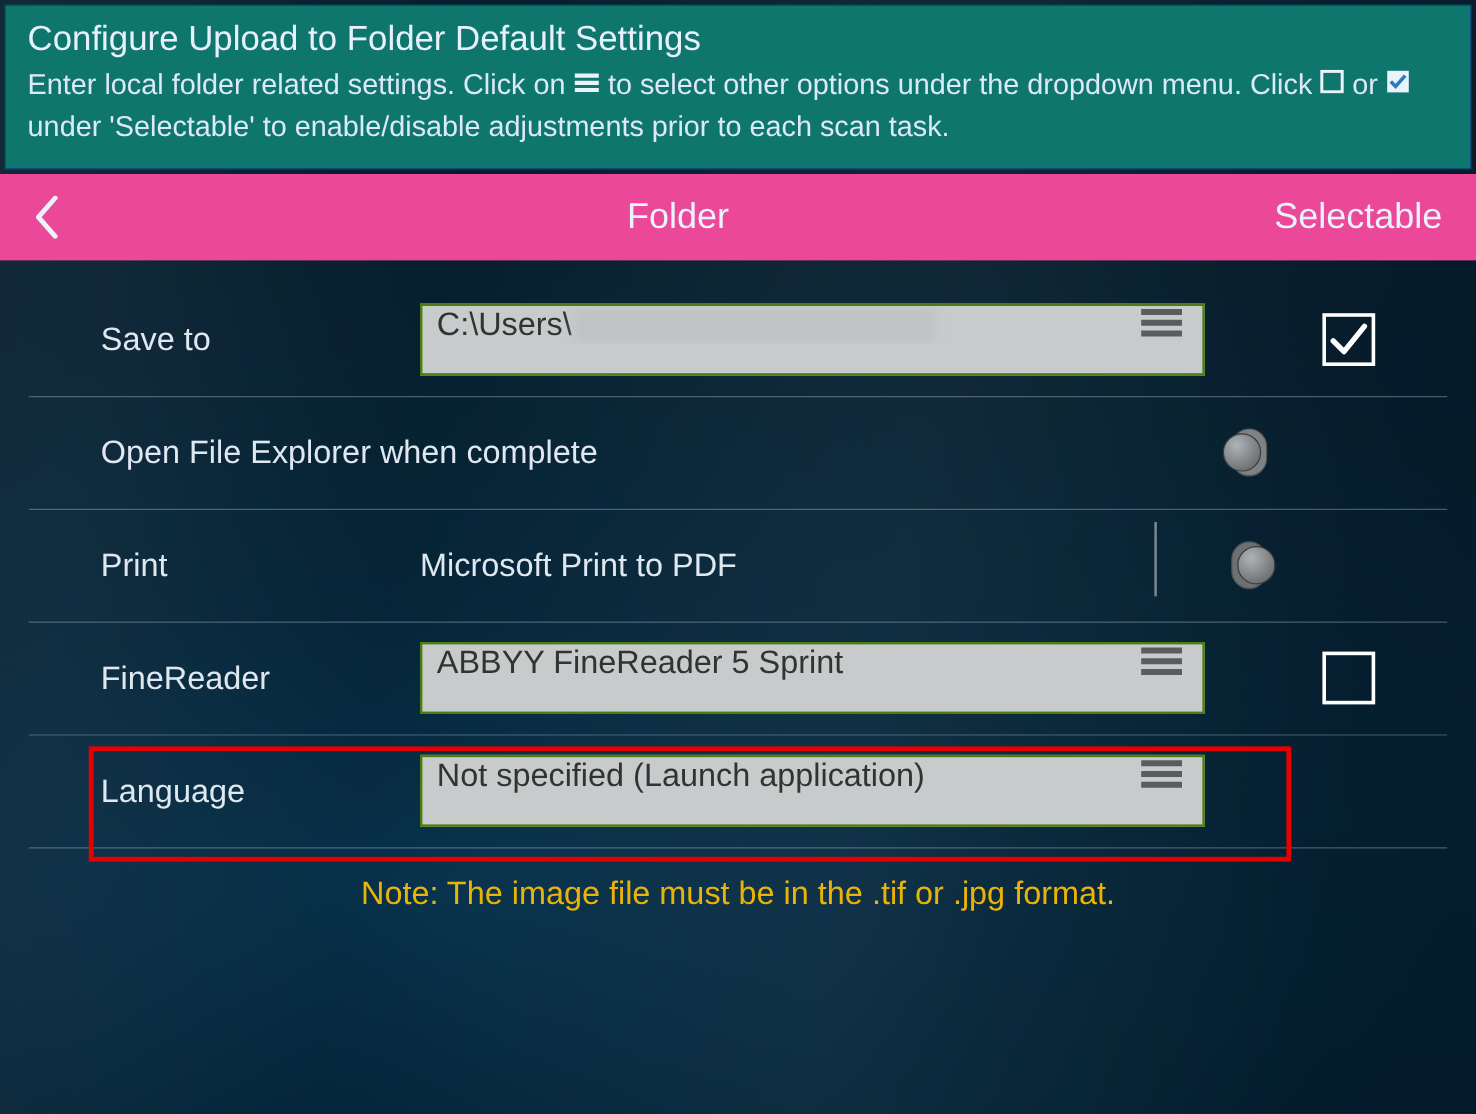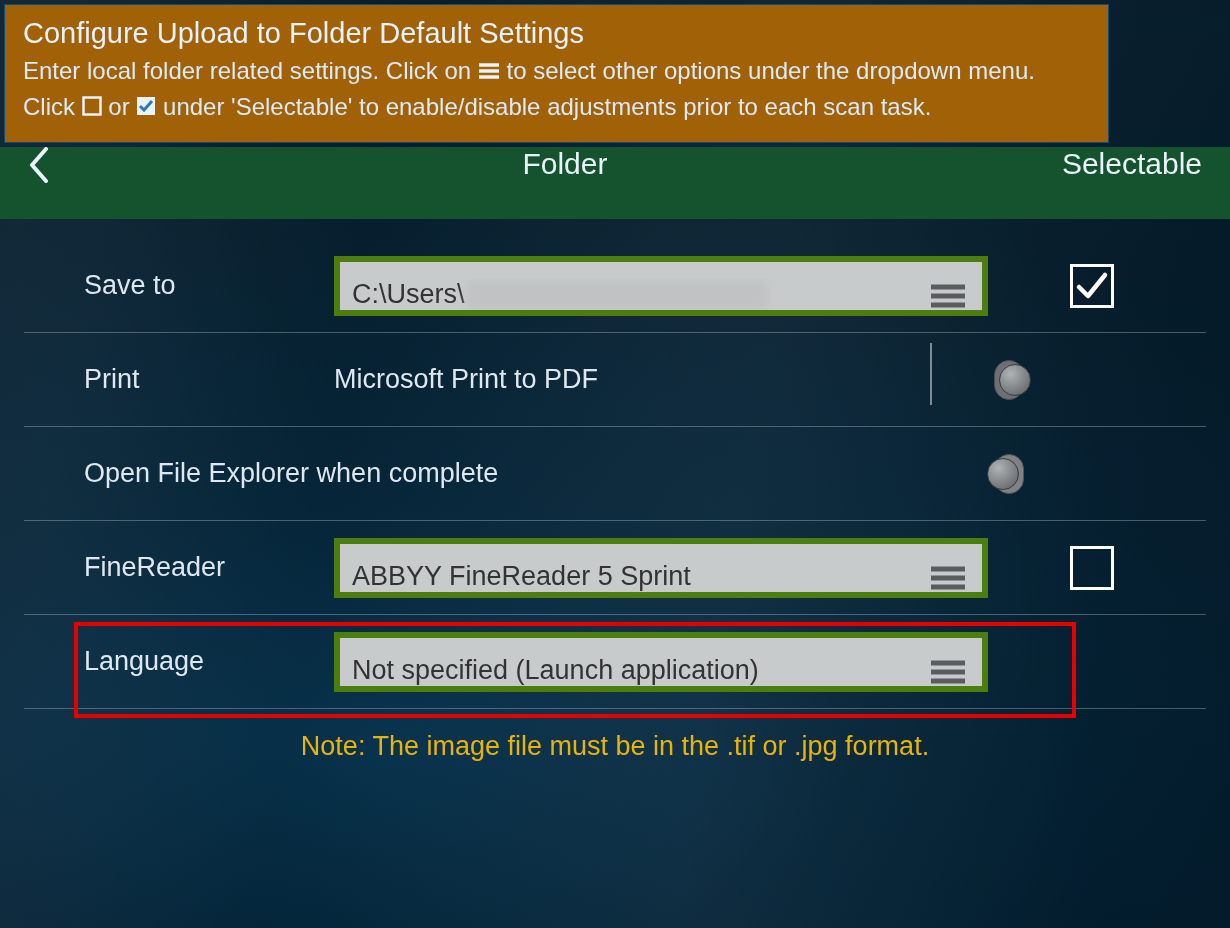--- a/index.html
+++ b/index.html
@@ -30,22 +30,22 @@
   }
   .bg-water::after {
     background-image:
       linear-gradient(85deg, rgba(255,255,255,0.02) 5%, rgba(0,0,0,0.03) 25%, rgba(255,255,255,0.02) 55%, rgba(0,0,0,0.03) 85%);
     opacity: 0.6;
   }
 
   .header-panel {
     position: relative;
     z-index: 2;
-    background: #a16207;
-    width: 1105px;
+    background: #0f766e;
+    width: 1222px;
     margin: 4px;
     padding: 12px 18px 16px 18px;
     border: 1px solid #0e4a7a;
     color: #eaf2fa;
   }
   .header-panel h1 {
     font-size: 29px;
     font-weight: normal;
     margin-bottom: 4px;
     color: #e8f1fb;
@@ -56,24 +56,24 @@
     color: #dce9f7;
   }
   .inline-icon {
     display: inline-block;
     vertical-align: middle;
   }
 
   .titlebar {
     position: relative;
     z-index: 2;
-    background: #14532d;
+    background: #ec4899;
     height: 72px;
     display: flex;
-    align-items: flex-start;
+    align-items: center;
     color: #eaf2fa;
     font-size: 30px;
     padding: 0 28px;
   }
   .titlebar .back {
     width: 40px;
     display: flex;
     align-items: center;
     cursor: pointer;
   }
@@ -88,39 +88,39 @@
 
   .content {
     position: relative;
     z-index: 1;
     padding: 20px 24px 0 24px;
   }
 
   .row {
     display: grid;
     grid-template-columns: 310px 660px 160px;
-    column-gap: 0;
+    column-gap: 16px;
     align-items: center;
     min-height: 94px;
     border-bottom: 1px solid rgba(200,210,220,0.35);
     padding: 16px 0;
   }
   .row:last-of-type { border-bottom: 1px solid rgba(200,210,220,0.35); }
 
   .row-label {
     color: #dfe8f0;
     font-size: 27px;
     padding-left: 60px;
   }
 
   .dropdown {
     display: flex;
-    align-items: flex-end;
+    align-items: flex-start;
     background: #c8cbcc;
-    border: 6px solid #4d7c0f;
+    border: 2px solid #4d7c0f;
     height: 60px;
     width: 654px;
     padding: 0 12px;
     color: #333;
     font-size: 27px;
     position: relative;
     cursor: pointer;
   }
   .dropdown .value {
     flex: 1;
@@ -281,35 +281,35 @@
     </div>
     <div class="selectable-cell">
       <div class="checkbox">
         <svg width="36" height="36" viewBox="0 0 36 36">
           <path d="M5 19 L14 28 L31 7" fill="none" stroke="#fff" stroke-width="4.5" stroke-linecap="round" stroke-linejoin="round"></path>
         </svg>
       </div>
     </div>
   </div>
 
+  <div class="row">
+    <div class="row-label" style="grid-column: 1 / span 2;">Open File Explorer when complete</div>
+    <div class="toggle-cell" style="grid-column: 3; padding-right: 130px; position:relative;">
+      <div class="toggle on">
+        <div class="knob"></div>
+      </div>
+    </div>
+  </div>
+
   <div class="row" style="position:relative;">
     <div class="row-label">Print</div>
     <div class="print-value">Microsoft Print to PDF</div>
     <div class="toggle-cell" style="padding-right: 130px;">
       <span class="print-divider"></span>
       <div class="toggle off">
-        <div class="knob"></div>
-      </div>
-    </div>
-  </div>
-
-  <div class="row">
-    <div class="row-label" style="grid-column: 1 / span 2;">Open File Explorer when complete</div>
-    <div class="toggle-cell" style="grid-column: 3; padding-right: 130px; position:relative;">
-      <div class="toggle on">
         <div class="knob"></div>
       </div>
     </div>
   </div>
 
   <div class="row">
     <div class="row-label">FineReader</div>
     <div class="dropdown">
       <div class="value">ABBYY FineReader 5 Sprint</div>
       <div class="hamburger">

